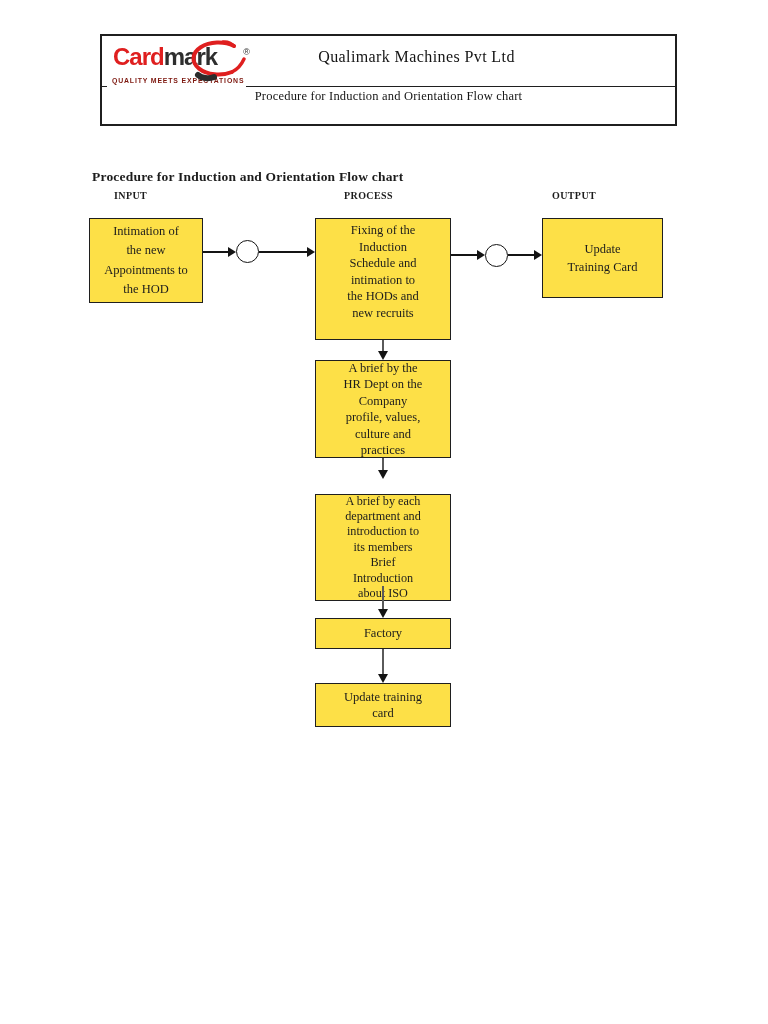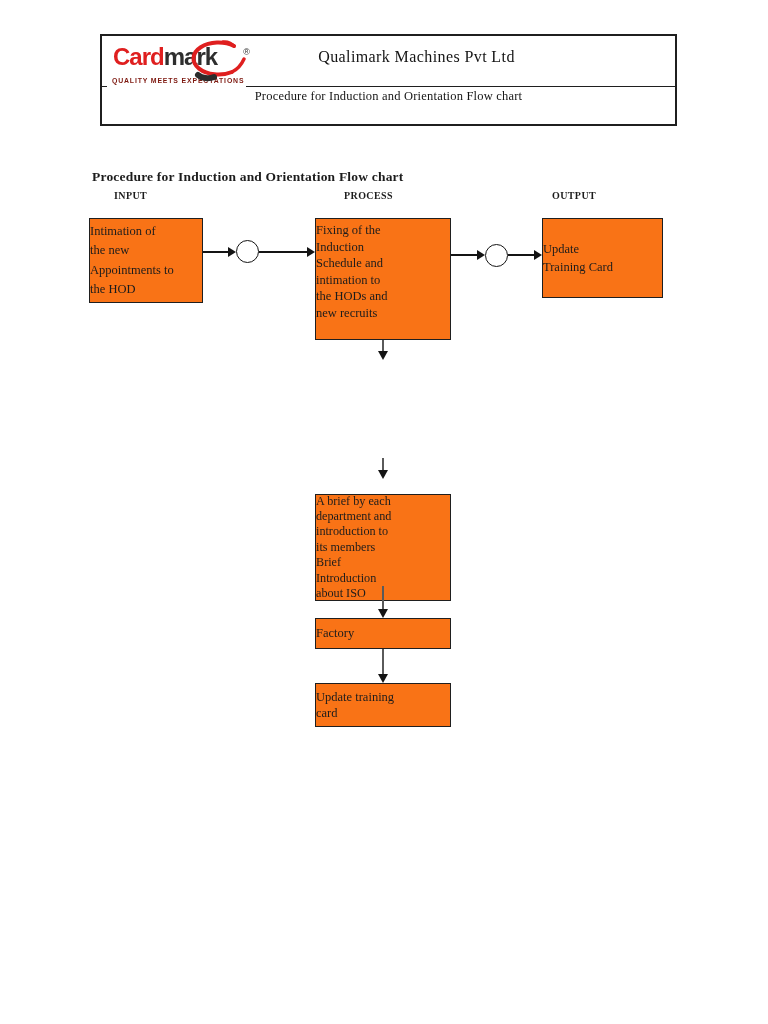--- a/index.html
+++ b/index.html
@@ -30,22 +30,22 @@
   .tagline{margin:1px 0 0 5px;font-family:"Liberation Sans","DejaVu Sans",sans-serif;
            font-weight:bold;font-size:6.9px;letter-spacing:0.85px;color:#7d170e;white-space:nowrap;}
 
   
   .flow-title{position:absolute;left:92px;top:169px;font-size:13.5px;font-weight:bold;letter-spacing:0.2px;}
   .col-label{position:absolute;top:190px;font-size:10px;font-weight:bold;letter-spacing:0.4px;}
   #col-input{left:114px;}
   #col-process{left:344px;}
   #col-output{left:552px;text-align:center;}
 
-  .fbox{position:absolute;border:1.5px solid #1f1f1f;background:#f97316;box-sizing:border-box;
-        display:flex;align-items:center;justify-content:center;text-align:left;
+  .fbox{position:absolute;border:1.5px solid #1f1f1f;background:#fde047;box-sizing:border-box;
+        display:flex;align-items:center;justify-content:center;text-align:center;
         font-size:12.5px;line-height:1.32;}
   .fbox .txt{white-space:pre-line;width:100%;}
   #input-box{left:89px;top:218px;width:114px;height:85px;line-height:1.55;}
   #process-box-1{left:315px;top:218px;width:136px;height:122px;align-items:flex-start;padding-top:3px;}
   #process-box-2{left:315px;top:360px;width:136px;height:98px;}
   #process-box-3{left:315px;top:479px;width:136px;height:107px;font-size:12.2px;line-height:1.26;margin-top:15px;}
   #process-box-4{left:315px;top:618px;width:136px;height:31px;}
   #process-box-5{left:315px;top:683px;width:136px;height:44px;}
   #output-box{left:542px;top:218px;width:121px;height:80px;line-height:1.45;}
 
@@ -102,20 +102,28 @@
 the HOD</div>
   </div>
   <div id="process-box-1" class="fbox">
     <div class="txt">Fixing of the
 Induction
 Schedule and
 intimation to
 the HODs and
 new recruits</div>
   </div>
+  <div id="process-box-2" class="fbox">
+    <div class="txt">A brief by the
+HR Dept on the
+Company
+profile, values,
+culture and
+practices</div>
+  </div>
   <div id="process-box-3" class="fbox">
     <div class="txt">A brief by each
 department and
 introduction to
 its members
 Brief
 Introduction
 about ISO</div>
   </div>
   <div id="process-box-4" class="fbox">

